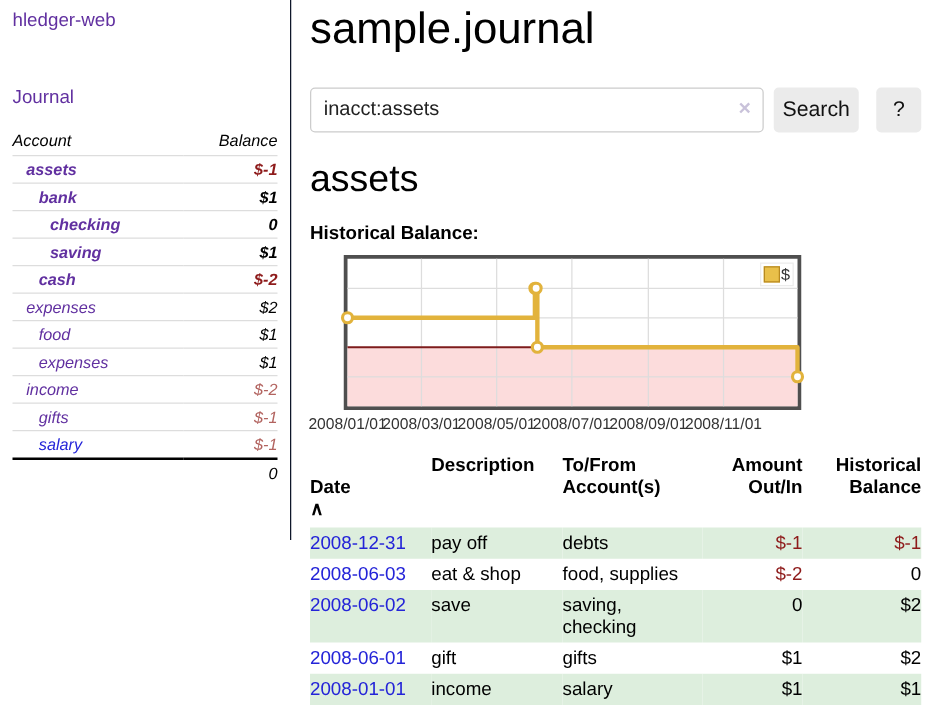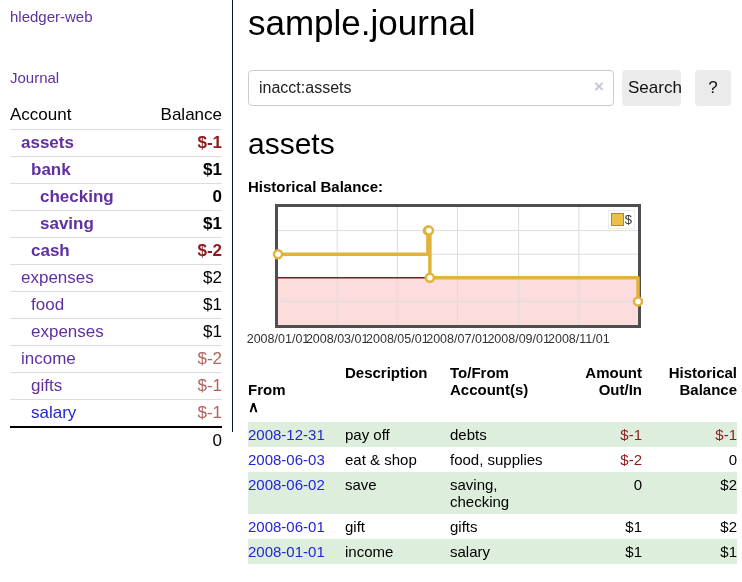--- a/index.html
+++ b/index.html
@@ -14,21 +14,21 @@
   .blue   { color:#2424d8; }
   .neg    { color:#8e1b1b; }
   .neg-muted { color:#b2635f; }
   .emph   { font-weight:bold; }
 
   
   .sidebar { position:absolute; left:0; top:0; width:233px; height:432px;
              border-right:1px solid #0f172a; background:#fff; }
   .brand   { margin:8px 0 0 10px; font-size:15px; }
   .nav-journal { margin:44px 0 0 10px; font-size:15px; }
-  .acct-table { margin:16px 10px 0 10px; width:212px; border-collapse:collapse; font-size:17px; }
+  .acct-table { margin:16px 10px 0 10px; width:212px; border-collapse:collapse; font-size:13px;font-style:italic; }
   .acct-table th { font-weight:normal; text-align:left; padding:3px 0 4px; }
   .acct-table th.bal { text-align:right; }
   .acct-table td { padding:3px 0; border-top:1px solid #ddd; }
   .acct-table td.bal { text-align:right; }
   .acct-table td.d0 { padding-left:11px; }
   .acct-table td.d1 { padding-left:21px; }
   .acct-table td.d2 { padding-left:30px; }
   .acct-table tfoot td { border-top:2px solid #000; }
 
   
@@ -37,21 +37,21 @@
   .search-row { display:flex; align-items:center; margin-top:26px; }
   .search-box { position:relative; width:366px; }
   .search-input { width:100%; height:36px; border:1px solid #ccc; border-radius:4px;
                   padding:0 30px 0 10px; font-size:16px; color:#222;
                   font-family:"Liberation Sans", sans-serif; outline:none; }
   .clear-x { position:absolute; right:10px; top:7px; font-size:17px; font-weight:bold;
              color:#c9c2da; cursor:pointer; }
   .btn { height:36px; background:#ebebeb; border:none; border-radius:4px;
          font-size:17px; color:#111; cursor:pointer;
          font-family:"Liberation Sans", sans-serif; }
-  .search-btn { width:59px; margin-left:8px; }
+  .search-btn { width:69px; margin-left:8px; }
   .help-btn { width:36px; margin-left:14px; }
   h2.acct-heading { margin:20px 0 0; font-size:30px; font-weight:normal; line-height:36px; }
   .hist-label { margin-top:16px; font-size:15px; font-weight:bold; }
 
   
   .chart { position:relative; margin-top:9px; height:144px; }
   .plot { position:absolute; left:27px; top:0; width:366px; height:124px;
           border:3px solid #4f4f4f; background:#fff; }
   .plot svg { display:block; overflow:visible; }
   #y-labels { position:absolute; left:0; top:3px; width:23px; height:118px; }
@@ -253,21 +253,21 @@
     <colgroup>
         <col style="width:97px">
         <col style="width:105px">
         <col style="width:112px">
         <col style="width:80px">
         <col style="width:95px">
       </colgroup>
     <thead>
       <tr>
         <th>
-          <span>From</span>
+          <span>Date</span>
           <span class="sort-arrow">∧</span>
         </th>
         <th>Description</th>
         <th>To/From
 Account(s)</th>
         <th class="r">Amount
 Out/In</th>
         <th class="r">Historical
 Balance</th>
       </tr>

